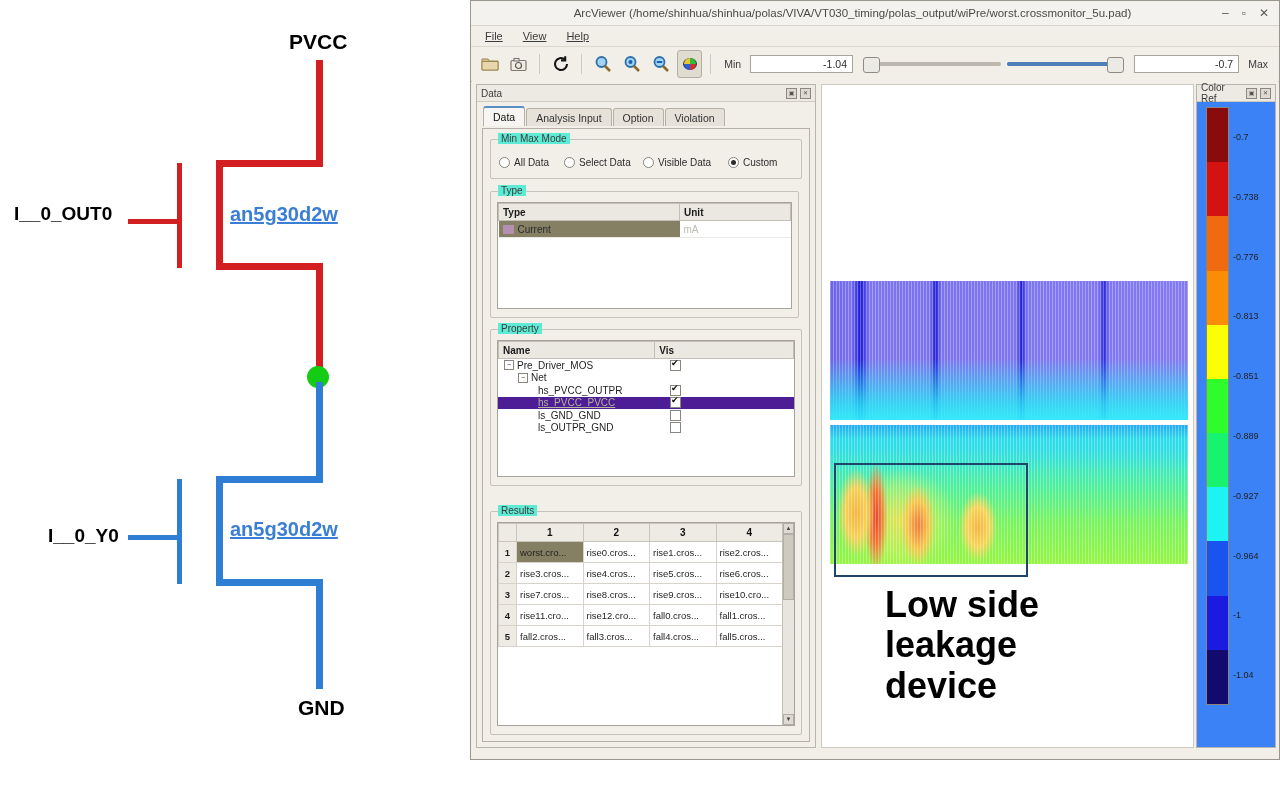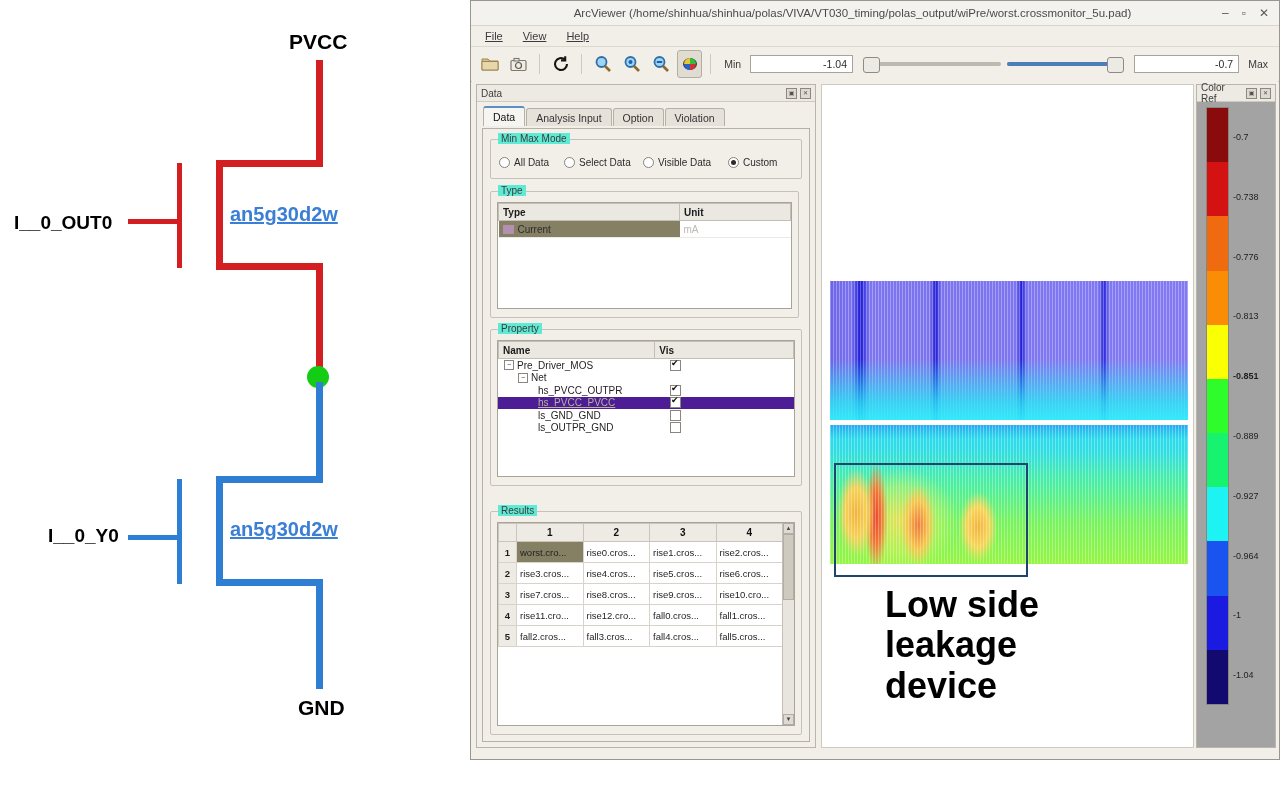--- a/index.html
+++ b/index.html
@@ -93,21 +93,21 @@
 
   
   .canvas{position:absolute;left:349px;top:4px;right:84px;bottom:10px;background:#fff;border:1px solid #cfcabf;overflow:hidden;}
   .infotext{position:absolute;left:6px;top:3px;font-size:9.5px;line-height:11.5px;font-weight:bold;color:#141414;white-space:pre;}
   .hm{position:absolute;}
   .hm-stripes{position:absolute;left:0;top:0;right:0;bottom:0;}
   .annot-box{position:absolute;border:2px solid #20456b;}
   .annot-text{position:absolute;font-weight:bold;color:#000;line-height:1.12;}
 
   
-  .colordock{position:absolute;right:2px;top:4px;width:80px;bottom:10px;background:#a3a3a3;border:1px solid #b9b5ad;box-sizing:border-box;}
+  .colordock{position:absolute;right:2px;top:4px;width:80px;bottom:10px;background:#3b82f6;border:1px solid #b9b5ad;box-sizing:border-box;}
   .cbar{position:absolute;left:9px;top:22px;width:21px;bottom:42px;border:1px solid #8a867e;}
   .cseg{width:100%;}
   .cticks{position:absolute;left:36px;top:22px;right:2px;bottom:42px;}
   .ctick{position:absolute;font-size:9px;color:#1f1f1f;}
 </style>
 </head>
 <body>
 
 <div id="schematic">
 
@@ -117,21 +117,21 @@
 
   <div class="wire" style="left:216px;top:160px;width:107px;height:7px;"></div>
 
   <div class="wire" style="left:216px;top:160px;width:7px;height:110px;"></div>
 
   <div class="wire" style="left:216px;top:263px;width:107px;height:7px;"></div>
 
   <div class="wire" style="left:177px;top:163px;width:5px;height:105px;"></div>
 
   <div class="wire" style="left:128px;top:219px;width:53px;height:5px;"></div>
-  <div class="sch-label" style="left:14px;top:212px;font-size:19px;">I__0_OUT0</div>
+  <div class="sch-label" style="left:14px;top:203px;font-size:19px;">I__0_OUT0</div>
   <div class="dev-label" style="left:230px;top:203px;font-size:20px;">an5g30d2w</div>
 
   <div class="wire" style="left:316px;top:263px;width:7px;height:112px;"></div>
 
   <div class="node-dot" style="left:307px;top:366px;width:22px;height:22px;"></div>
 
   <div class="wire-b" style="left:316px;top:382px;width:7px;height:100px;"></div>
 
   <div class="wire-b" style="left:216px;top:476px;width:107px;height:7px;"></div>
   <div class="wire-b" style="left:216px;top:476px;width:7px;height:110px;"></div>
@@ -454,21 +454,21 @@
           <div class="cseg" style="background: rgb(30, 243, 243); height: 9.09091%;"></div>
           <div class="cseg" style="background: rgb(26, 84, 240); height: 9.09091%;"></div>
           <div class="cseg" style="background: rgb(26, 26, 224); height: 9.09091%;"></div>
           <div class="cseg" style="background: rgb(18, 10, 110); height: 9.09091%;"></div>
         </div>
       <div class="cticks" id="cticks">
           <div class="ctick" style="top: 5%; transform: translateY(-50%);">-0.7</div>
           <div class="ctick" style="top: 15%; transform: translateY(-50%);">-0.738</div>
           <div class="ctick" style="top: 25%; transform: translateY(-50%);">-0.776</div>
           <div class="ctick" style="top: 35%; transform: translateY(-50%);">-0.813</div>
-          <div class="ctick" style="top: 45%; transform: translateY(-50%); font-weight: bold;">-0.851</div>
+          <div class="ctick" style="top: 45%; transform: translateY(-50%);">-0.851</div>
           <div class="ctick" style="top: 55%; transform: translateY(-50%);">-0.889</div>
           <div class="ctick" style="top: 65%; transform: translateY(-50%);">-0.927</div>
           <div class="ctick" style="top: 75%; transform: translateY(-50%);">-0.964</div>
           <div class="ctick" style="top: 85%; transform: translateY(-50%);">-1</div>
           <div class="ctick" style="top: 95%; transform: translateY(-50%);">-1.04</div>
         </div>
     </div>
 
   </div>
 </div>

